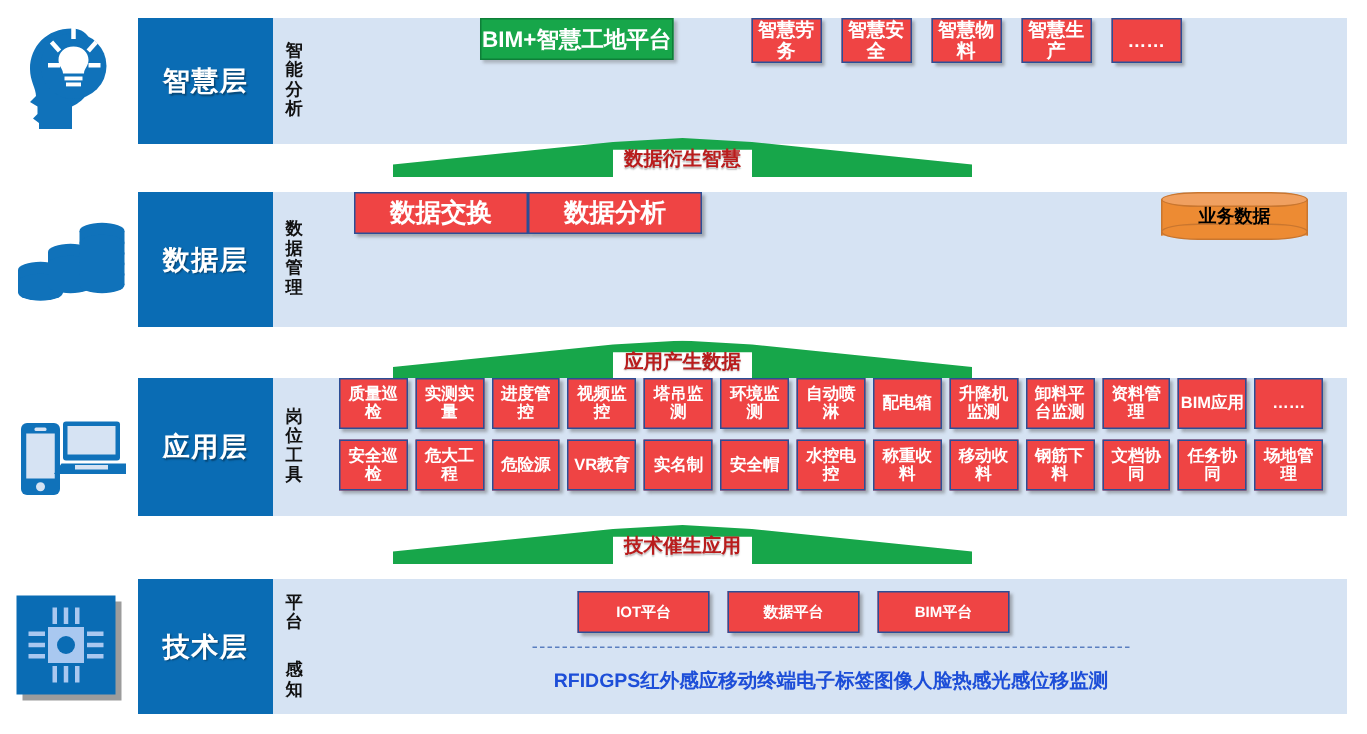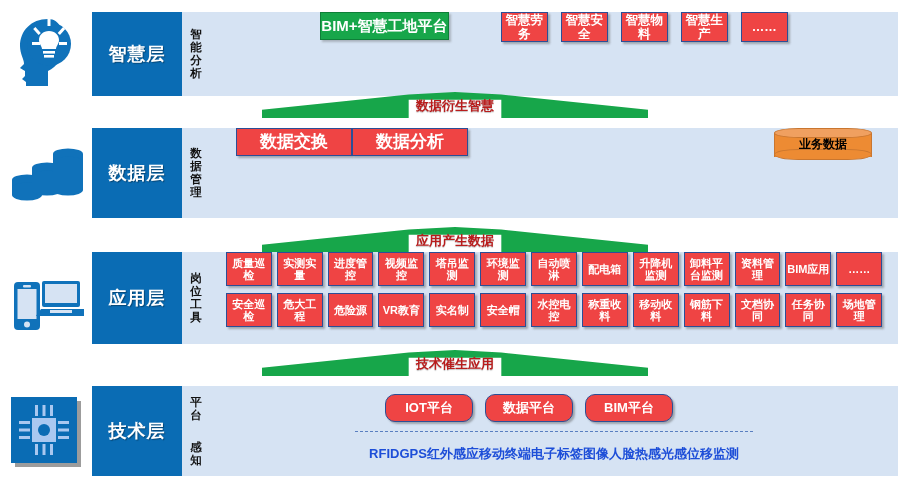--- a/index.html
+++ b/index.html
@@ -48,21 +48,21 @@
             align-items:center;justify-content:center;font-size:12px;font-weight:bold;color:#000;z-index:3;}
 
   
   .app-grid{display:flex;flex-direction:column;gap:7px;padding:0 4px;}
   .app-line{display:flex;gap:5px;}
   .app-line .tile{flex:1;height:32px;font-size:11px;}
 
   
   .tech-split{display:flex;flex-direction:column;height:100%;}
   .tech-top{flex:1;display:flex;align-items:center;padding:0 6px;position:relative;}
-  .tech-top .tile{width:86px;height:26px;font-size:13px;border-radius:10px;}
+  .tech-top .tile{width:86px;height:26px;font-size:10px;}
   .tech-bottom{flex:1;display:flex;align-items:center;justify-content:space-around;
                padding:0 14px;border-top:1.5px dashed #5A7FC0;}
   .sense{font-size:13px;font-weight:bold;color:#1d4ed8;}
   .t-sp{flex:1;}
 
   
   .arrow{position:absolute;left:262px;width:386px;height:26px;}
   .arrow .wing{position:absolute;left:0;top:0;width:100%;height:100%;background:#17A64A;
        clip-path:polygon(0% 68%,38% 10%,50% 0%,62% 10%,100% 68%,100% 100%,62% 100%,62% 30%,38% 30%,38% 100%,0 100%);}
   .arrow .txt{position:absolute;left:0;top:0;width:100%;height:100%;display:flex;

